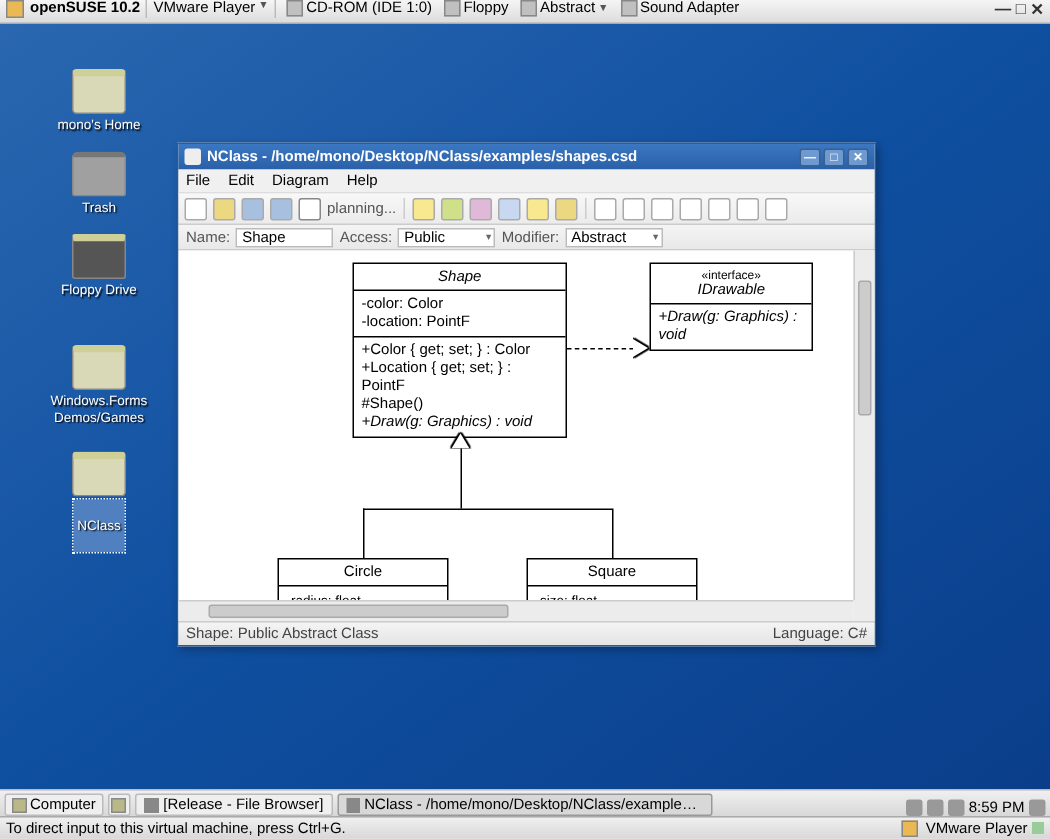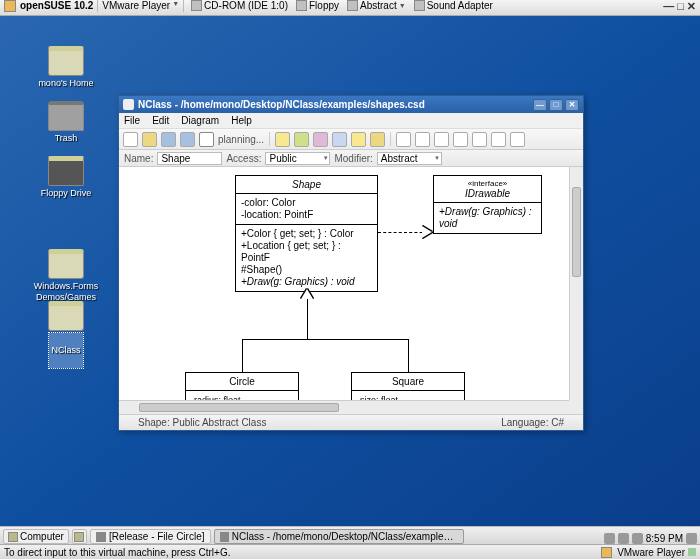--- a/index.html
+++ b/index.html
@@ -63,21 +63,21 @@
 .line-gen{position:absolute;border-left:1px solid #000}
 .line-h{position:absolute;border-top:1px solid #000}
 .line-real{position:absolute;border-top:1px dashed #000}
 .tri-up{position:absolute;width:0;height:0;border-left:6px solid transparent;border-right:6px solid transparent;border-bottom:10px solid #fff;filter:drop-shadow(0 -1px 0 #000) drop-shadow(-1px 0 0 #000) drop-shadow(1px 0 0 #000)}
 .tri-right{position:absolute;width:0;height:0;border-top:6px solid transparent;border-bottom:6px solid transparent;border-left:10px solid #fff;filter:drop-shadow(1px 0 0 #000) drop-shadow(0 -1px 0 #000) drop-shadow(0 1px 0 #000)}
 .scroll-v{position:absolute;right:0;top:0;bottom:14px;width:14px;background:#ececec;border-left:1px solid #ccc}
 .scroll-v .th{position:absolute;left:2px;right:2px;top:20px;height:90px;background:#ccc;border:1px solid #aaa;border-radius:2px}
 .scroll-h{position:absolute;left:0;right:14px;bottom:0;height:14px;background:#ececec;border-top:1px solid #ccc}
 .scroll-h .th{position:absolute;top:2px;bottom:2px;left:20px;width:200px;background:#ccc;border:1px solid #aaa;border-radius:2px}
 .scroll-c{position:absolute;right:0;bottom:0;width:14px;height:14px;background:#ececec}
-.status{height:16px;background:linear-gradient(#f4f4f4,#e4e4e4);border-top:1px solid #ccc;display:flex;align-items:center;padding:0 19px;font-size:9px;color:#444}
+.status{height:16px;background:linear-gradient(#f4f4f4,#e4e4e4);border-top:1px solid #ccc;display:flex;align-items:center;padding:0 5px;font-size:9px;color:#444}
 </style>
 </head>
 <body>
 
 <div class="vm-top">
   <span class="vm-icon"></span>
   <span class="vm-title">openSUSE 10.2</span>
   <span class="vm-sep"></span>
   <span>VMware Player</span>
     <span class="arrow-dn">▼</span>
@@ -113,21 +113,21 @@
       <div class="lbl">mono's Home</div>
     </div>
   <div class="d-icon" style="top:85px;left:38px">
       <div class="ico trash"></div>
       <div class="lbl">Trash</div>
     </div>
   <div class="d-icon" style="top:140px;left:38px">
       <div class="ico fdd"></div>
       <div class="lbl">Floppy Drive</div>
     </div>
-  <div class="d-icon" style="top:233px;left:30px;width:72px">
+  <div class="d-icon" style="top:214px;left:30px;width:72px">
       <div class="ico"></div>
       <div class="lbl" style="white-space:pre-line">Windows.Forms
 Demos/Games</div>
     </div>
   <div class="d-icon sel" style="top:285px;left:38px"><div class="ico"></div><div class="lbl">NClass</div></div>
 
   <div class="app-win">
     <div class="titlebar">
       <span class="ti"></span>
       <span>NClass - /home/mono/Desktop/NClass/examples/shapes.csd</span>
@@ -234,21 +234,21 @@
 <div class="gnome-panel bot">
   <span class="g-btn">
       <span class="gi"></span>
       <span>Computer</span>
     </span>
   <span class="g-btn" style="width:15px;padding:0">
       <span class="gi" style="margin:0 auto"></span>
     </span>
   <span class="g-task">
       <span class="ti"></span>
-      <span>[Release - File Circle]</span>
+      <span>[Release - File Browser]</span>
     </span>
   <span class="g-task active" style="flex:1;max-width:250px">
       <span class="ti"></span>
       <span style="overflow:hidden;white-space:nowrap;text-overflow:ellipsis">NClass - /home/mono/Desktop/NClass/examples/sha...</span>
     </span>
   <div class="g-right">
     <span class="g-tray-ico"></span>
     <span class="g-tray-ico"></span>
     <span class="g-tray-ico"></span>
     <span>8:59 PM</span>

